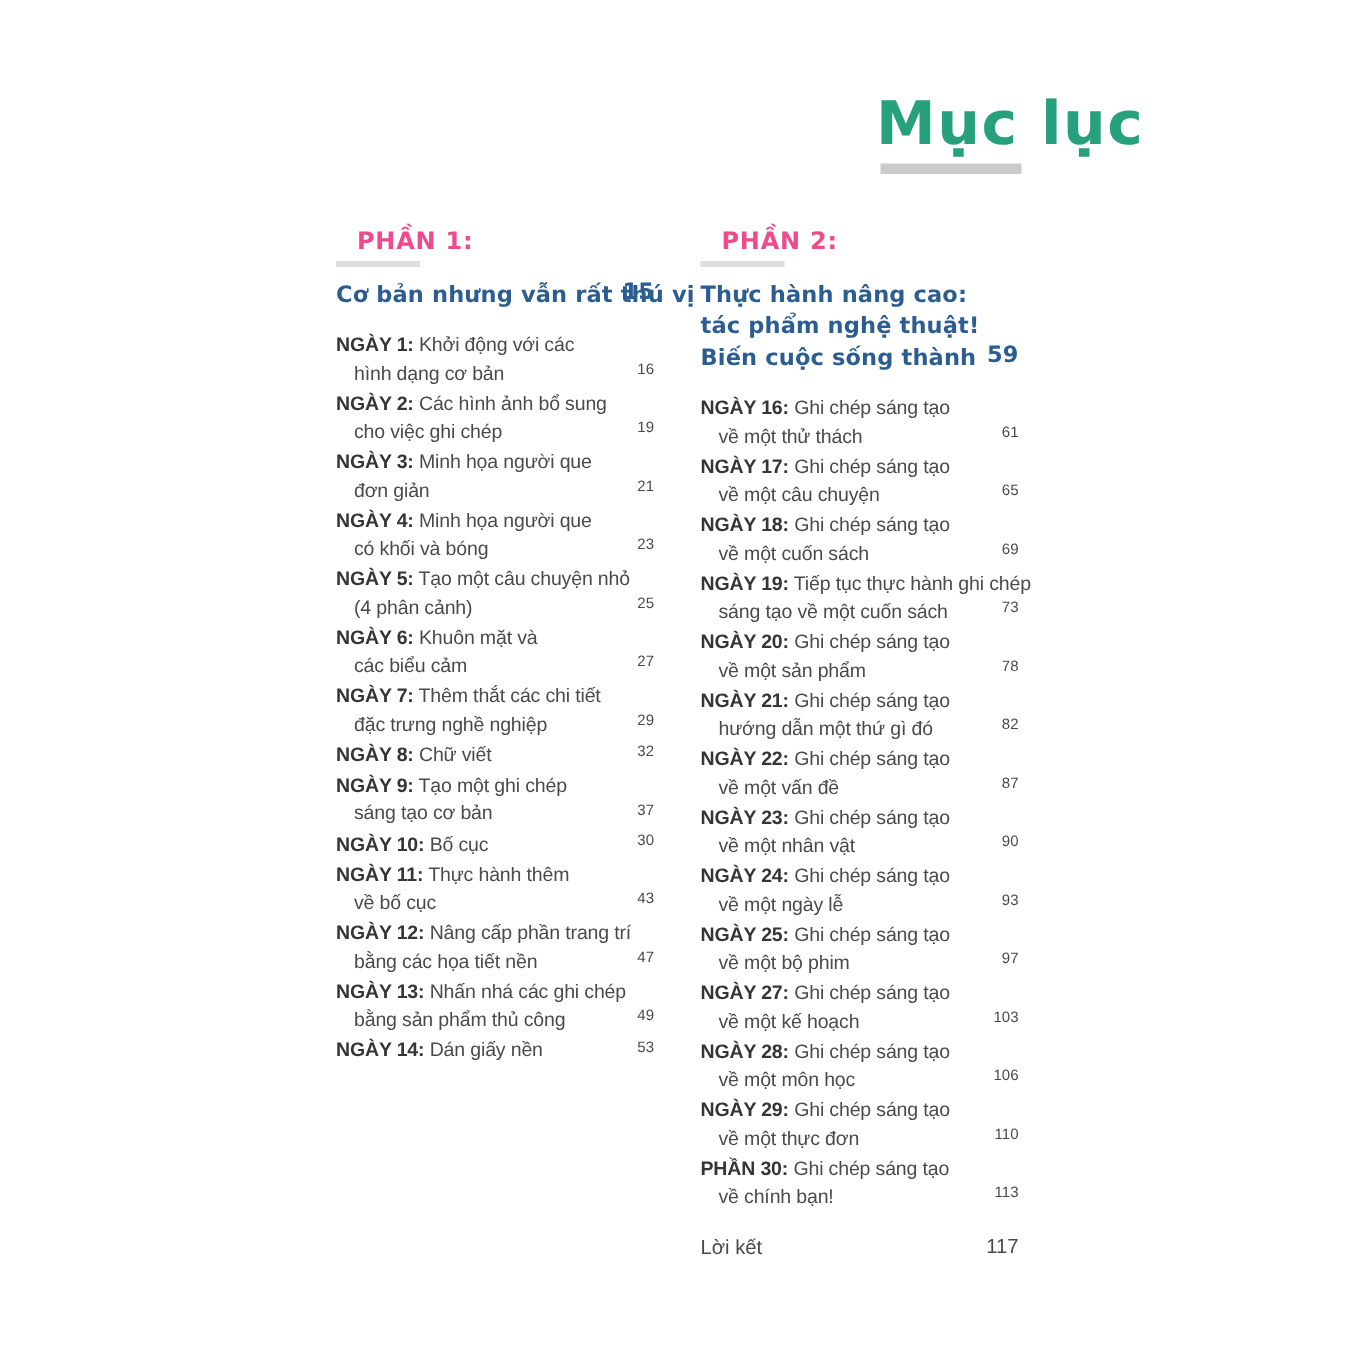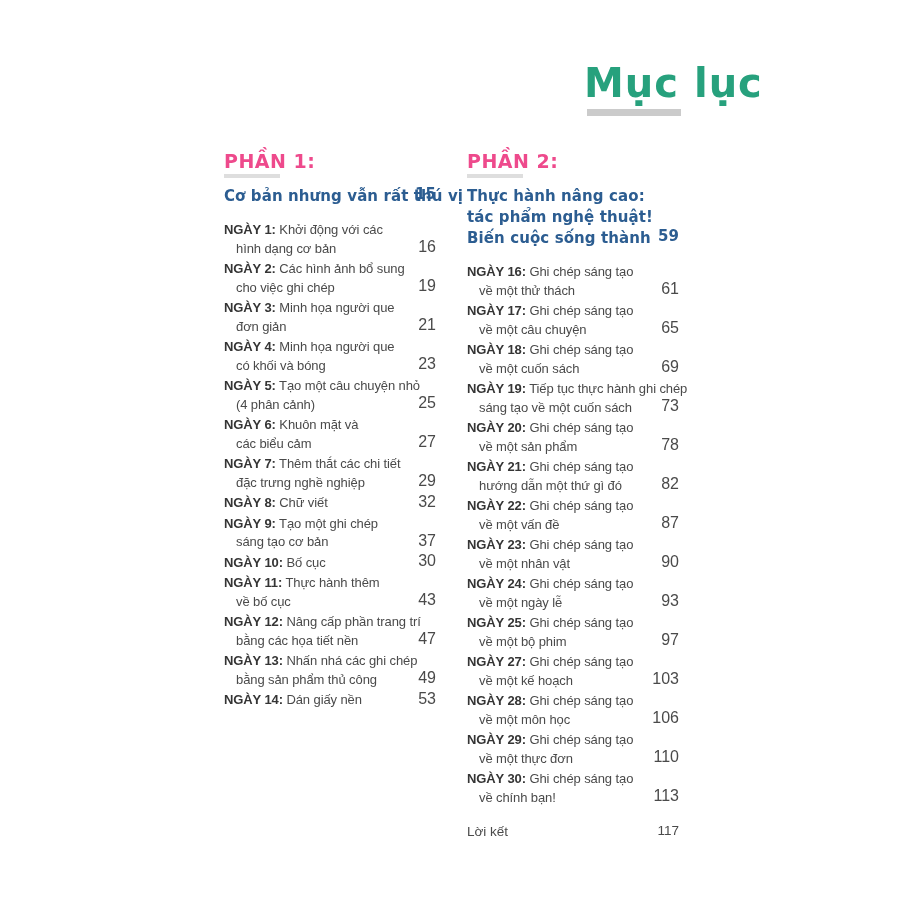--- a/index.html
+++ b/index.html
@@ -28,22 +28,22 @@
     letter-spacing:1px;line-height:34px;
   }
   .title-underline{width:94px;height:7px;background:var(--bar-title);margin-top:9px;margin-left:3px;}
 
   
   .columns{position:absolute;left:224px;top:152px;width:456px;display:flex;gap:31px;}
   .column{width:212px;flex:0 0 212px;}
 
   .part-label{
     font-family:"DejaVu Sans", sans-serif;
-    font-weight:bold;font-size:19px;color:var(--pink);
-    letter-spacing:0.5px;line-height:18px;
+    font-weight:bold;font-size:16px;color:var(--pink);
+    letter-spacing:0.5px;line-height:18px;margin-left:14px;
   }
   .part-underline{width:56px;height:4px;background:var(--bar-part);margin-top:4px;}
 
   .section-title{
     position:relative;margin-top:8px;margin-bottom:14px;
     font-family:"DejaVu Sans", sans-serif;
     font-weight:bold;font-size:15px;color:var(--blue);
     line-height:21px;letter-spacing:0.1px;
   }
   .section-title .line{white-space:nowrap;}
@@ -56,21 +56,21 @@
   .entry{
     position:relative;margin-bottom:2px;
     font-size:13px;line-height:18.5px;letter-spacing:-0.1px;
     padding-right:30px;
   }
   .entry .line{white-space:nowrap;}
   .entry .line.cont{padding-left:12px;}
   .entry .label{font-weight:bold;color:var(--label);}
   .entry .num{
     position:absolute;right:0;bottom:1.5px;
-    font-size:16px;color:var(--text);letter-spacing:0;
+    font-size:10px;color:var(--text);letter-spacing:0;
   }
 
   .footer-entry{
     position:relative;margin-top:16px;
     font-size:13.5px;line-height:18.5px;
     padding-right:30px;
   }
   .footer-entry .num{position:absolute;right:0;bottom:1.5px;font-size:13.5px;}
 </style>
 </head>
@@ -228,21 +228,21 @@
             <div class="line"><span class="label">NGÀY 28:</span> Ghi chép sáng tạo</div>
             <div class="line cont">về một môn học</div>
             <span class="num">106</span>
           </div>
           <div class="entry">
             <div class="line"><span class="label">NGÀY 29:</span> Ghi chép sáng tạo</div>
             <div class="line cont">về một thực đơn</div>
             <span class="num">110</span>
           </div>
           <div class="entry">
-            <div class="line"><span class="label">NGÀY 30:</span> Ghi chép sáng tạo</div>
+            <div class="line"><span class="label">PHẦN 30:</span> Ghi chép sáng tạo</div>
             <div class="line cont">về chính bạn!</div>
             <span class="num">113</span>
           </div>
         </div>
         <div class="footer-entry"><span class="line">Lời kết</span><span class="num">117</span></div>
       </div>
     </div>
 </div>
 
 </body></html>

